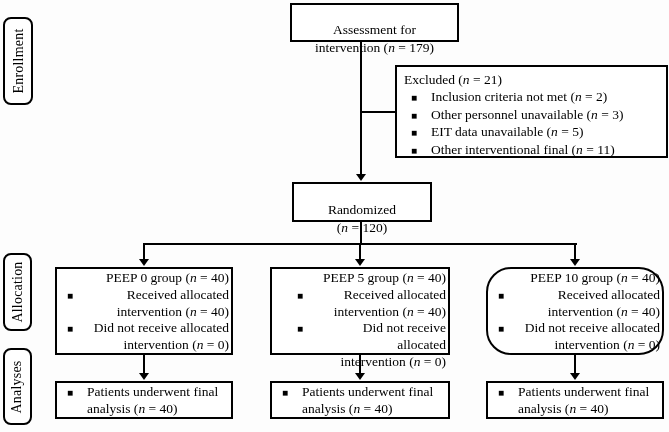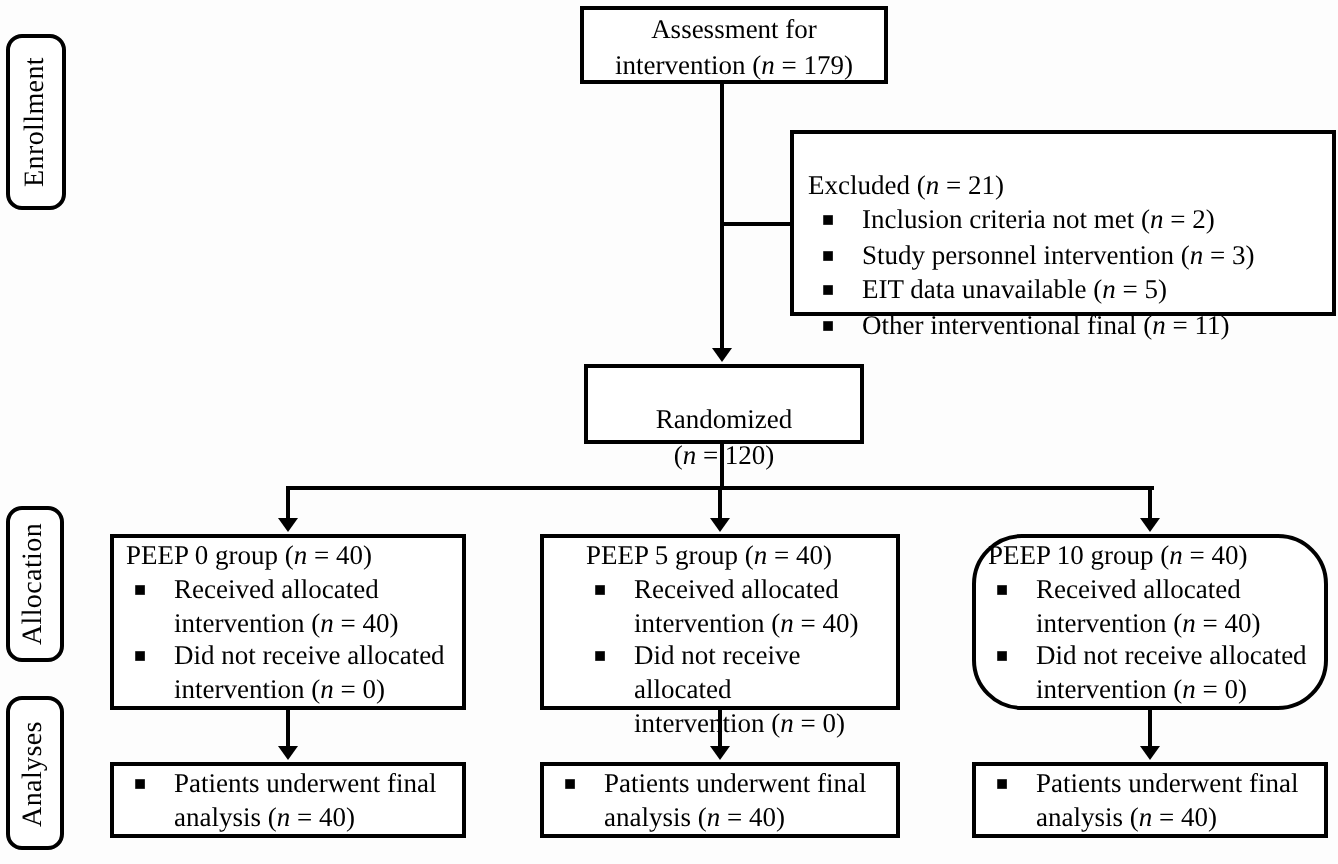--- a/index.html
+++ b/index.html
@@ -23,53 +23,53 @@
   .arr{
     position:absolute;width:0;height:0;
     border-left:5px solid transparent;border-right:5px solid transparent;
     border-top:7px solid #000;
   }
   .it{font-style:italic;}
   .bi{position:relative;padding-left:24px;}
   .bi .blt{position:absolute;left:4px;top:1px;font-size:10px;line-height:inherit;}
   .bix{position:relative;padding-left:27px;}
   .bix .blt{position:absolute;left:7px;top:1px;font-size:10px;line-height:inherit;}
-  .excl{padding:17px 2px 0 7px;line-height:17.4px;}
-  .grp{padding:1px 2px 0 6px;line-height:16.8px;}
+  .excl{padding:4px 2px 0 7px;line-height:17.4px;}
+  .grp{padding:1px 2px 0 6px;line-height:16.8px;text-align:right;}
   .ana{padding:1px 2px 0 6px;line-height:16.8px;}
 </style>
 </head>
 <body>
 
 <div class="canvas">
 
   <div class="stage" style="left:3px;top:17px;width:30px;height:88px;">
     <span class="vtext">Enrollment</span>
   </div>
   <div class="stage" style="left:3px;top:253px;width:29px;height:78px;">
     <span class="vtext">Allocation</span>
   </div>
   <div class="stage" style="left:3px;top:348px;width:29px;height:77px;">
     <span class="vtext">Analyses</span>
   </div>
 
-  <div class="box ctr" style="left:290px;top:3px;width:154px;height:39px;padding-top:1px;line-height:18px;">
+  <div class="box ctr" style="left:290px;top:3px;width:169px;height:39px;padding-top:16px;line-height:18px;">
     <span>Assessment for</span><br>
     <span>intervention (</span><span class="it">n</span><span> = 179)</span>
   </div>
 
   <div class="box excl" style="left:395px;top:65px;width:273px;height:93px;">
     <div>
       <span>Excluded (</span><span class="it">n</span><span> = 21)</span>
     </div>
     <div class="bix">
       <span class="blt">■</span><span>Inclusion criteria not met (</span><span class="it">n</span><span> = 2)</span>
     </div>
     <div class="bix">
-      <span class="blt">■</span><span>Study personnel intervention (</span><span class="it">n</span><span> = 3)</span>
+      <span class="blt">■</span><span>Other personnel unavailable (</span><span class="it">n</span><span> = 3)</span>
     </div>
     <div class="bix">
       <span class="blt">■</span><span>EIT data unavailable (</span><span class="it">n</span><span> = 5)</span>
     </div>
     <div class="bix">
       <span class="blt">■</span><span>Other interventional final (</span><span class="it">n</span><span> = 11)</span>
     </div>
   </div>
 
   <div class="box ctr" style="left:292px;top:182px;width:140px;height:40px;padding-top:17px;line-height:18px;">

